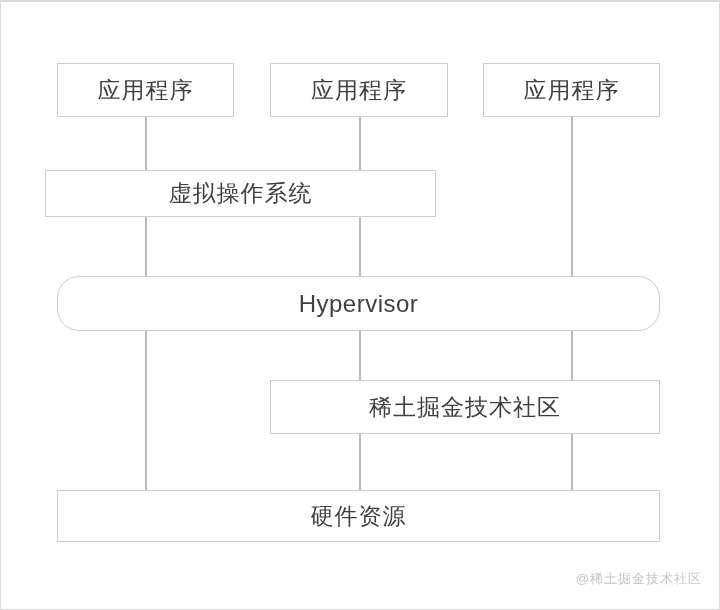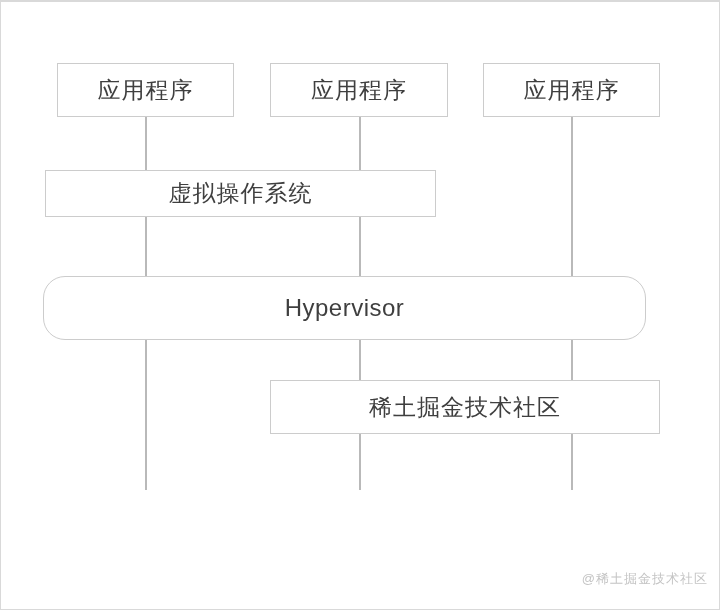--- a/index.html
+++ b/index.html
@@ -62,21 +62,21 @@
     color: #3f3f3f;
   }
 
   .node-label.latin {
     font-size: 24px;
     letter-spacing: 0.5px;
   }
 
   #watermark {
     position: absolute;
-    right: 12px;
+    right: 18px;
     bottom: 22px;
     font-size: 13px;
     color: #c4c4c4;
     letter-spacing: 1px;
     white-space: nowrap;
     z-index: 3;
   }
 </style>
 </head>
 <body>
@@ -96,25 +96,28 @@
   </div>
 
   <div class="node" style="left: 483px; top: 63px; width: 177px; height: 54px; border-color: rgb(204, 204, 204); color: rgb(63, 63, 63);">
     <span class="node-label">应用程序</span>
   </div>
 
   <div class="node" style="left: 45px; top: 170px; width: 391px; height: 47px; border-color: rgb(204, 204, 204); color: rgb(63, 63, 63);">
     <span class="node-label">虚拟操作系统</span>
   </div>
 
-  <div class="node" style="left: 43px; top: 276px; width: 603px; height: 64px; border-color: rgb(204, 204, 204); color: rgb(63, 63, 63); border-radius: 22px;">
+  <div class="node" style="left: 57px; top: 276px; width: 603px; height: 55px; border-color: rgb(204, 204, 204); color: rgb(63, 63, 63); border-radius: 22px;">
     <span class="node-label latin">Hypervisor</span>
   </div>
 
   <div class="node" style="left: 270px; top: 380px; width: 390px; height: 54px; border-color: rgb(204, 204, 204); color: rgb(63, 63, 63);">
     <span class="node-label">稀土掘金技术社区</span>
   </div>
 
+  <div class="node" style="left: 57px; top: 490px; width: 603px; height: 52px; border-color: rgb(204, 204, 204); color: rgb(63, 63, 63);">
+    <span class="node-label">硬件资源</span>
+  </div>
 
   <div id="watermark">@稀土掘金技术社区</div>
 
   <div id="outer-frame"></div>
 </div>
 
 </body></html>

